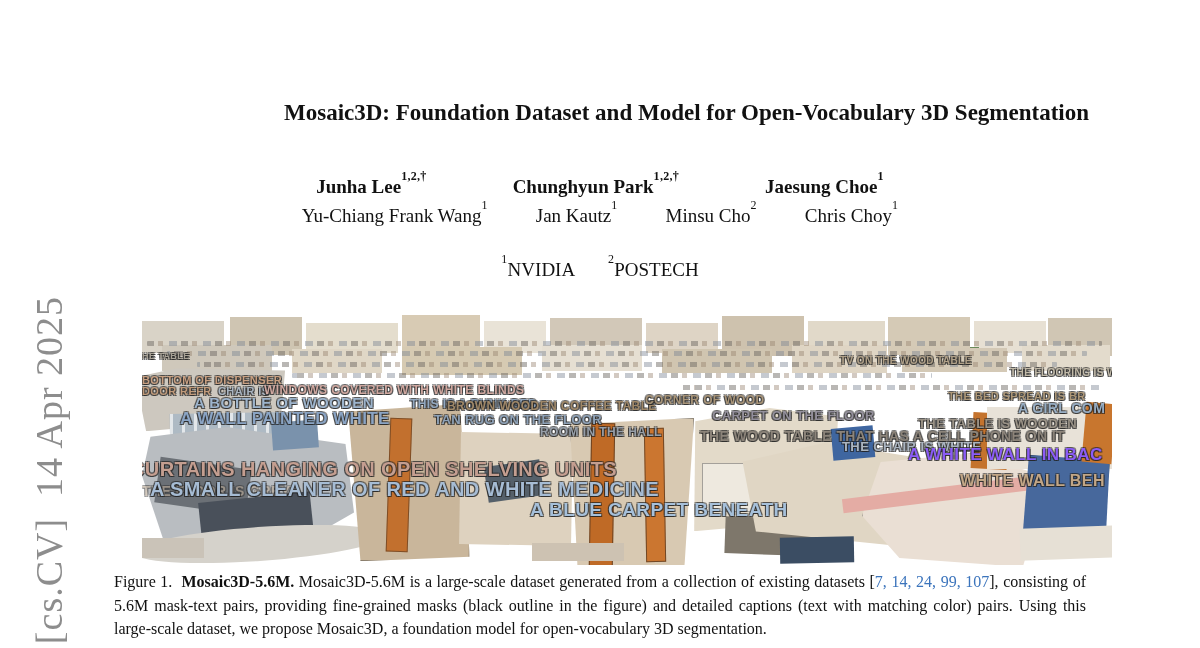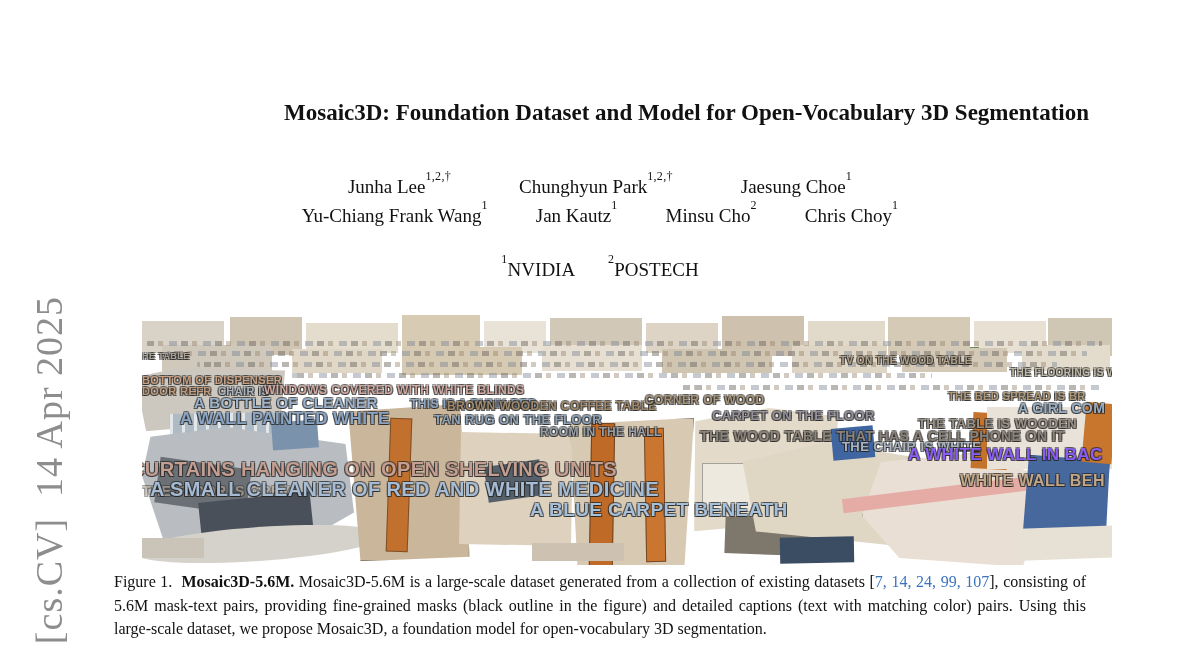--- a/index.html
+++ b/index.html
@@ -8,21 +8,21 @@
   
   .arxiv-stamp{position:absolute;left:-128px;top:445px;width:360px;height:50px;
         transform:rotate(-90deg);transform-origin:center;
         font-family:"Liberation Serif",serif;font-size:38px;letter-spacing:1px;
         color:#8d8d8d;text-align:center;white-space:pre;}
   
   .title{position:absolute;left:115px;top:96px;width:970px;margin:4px;text-align:right;
         font-size:23px;font-weight:bold;}
   .authors{position:absolute;left:115px;top:170px;width:970px;text-align:center;font-size:19px;}
   .authors .row{display:flex;justify-content:center;line-height:25px;}
-  .authors .row1{gap:68px;}
+  .authors .row1{gap:86px;font-weight:bold;}
   .authors .row2{gap:48px;}
   .author{white-space:nowrap;}
   sup{font-size:12px;position:relative;top:-6px;letter-spacing:.3px;}
   .affils{position:absolute;left:115px;top:258px;width:970px;text-align:center;font-size:19px;}
   .affil{margin:0 14px;white-space:nowrap;}
   
   .figure{position:absolute;left:115px;top:315px;width:970px;height:250px;background:#fff;overflow:hidden;margin-left:27px;}
   .bl{position:absolute;}
   .strip{position:absolute;left:0;width:970px;background-repeat:no-repeat;}
   .strip-top{top:0;height:48px;
@@ -128,21 +128,21 @@
     <div class="noise" style="left:25px;top:36px;width:920px;background-position:9px 0"></div>
     <div class="noise" style="left:55px;top:47px;width:860px;background-position:17px 0"></div>
     <div class="noise" style="left:150px;top:58px;width:640px;background-position:5px 0"></div>
     <div class="noise" style="left:540px;top:70px;width:420px;background-position:13px 0"></div>
 
     <span class="cap" style="left:0;top:36px;font-size:9px;color:#a8a296">HE TABLE</span>
     <span class="cap" style="left:0;top:59px;font-size:11px;color:#c9a082">BOTTOM OF DISPENSER</span>
     <span class="cap" style="left:0;top:70px;font-size:11px;color:#c09a7a">DOOR REFR</span>
     <span class="cap" style="left:76px;top:70px;font-size:11px;color:#a8b4c0">CHAIR IS</span>
     <span class="cap" style="left:122px;top:68px;font-size:12px;color:#d0a8a0">WINDOWS COVERED WITH WHITE BLINDS</span>
-    <span class="cap" style="left:52px;top:79px;font-size:15px;color:#9db4cc">A BOTTLE OF CLEANER</span>
+    <span class="cap" style="left:52px;top:79px;font-size:15px;color:#9db4cc">A BOTTLE OF WOODEN</span>
     <span class="cap" style="left:268px;top:82px;font-size:12px;color:#92a8c0">THIS IS A BUNK BED</span>
     <span class="cap" style="left:38px;top:94px;font-size:17px;color:#8aa4c4">A WALL PAINTED WHITE</span>
     <span class="cap" style="left:305px;top:84px;font-size:12px;color:#a08868">BROWN WOODEN COFFEE TABLE</span>
     <span class="cap" style="left:292px;top:97px;font-size:13px;color:#8ea2b8">TAN RUG ON THE FLOOR</span>
     <span class="cap" style="left:503px;top:78px;font-size:12px;color:#a89478">CORNER OF WOOD</span>
     <span class="cap" style="left:570px;top:93px;font-size:13px;color:#94909c">CARPET ON THE FLOOR</span>
     <span class="cap" style="left:398px;top:110px;font-size:12px;color:#969ea8">ROOM IN THE HALL</span>
     <span class="cap" style="left:558px;top:113px;font-size:14px;color:#8c847a">THE WOOD TABLE THAT HAS A CELL PHONE ON IT</span>
     <span class="cap" style="left:700px;top:124px;font-size:13px;color:#aab4c0">THE CHAIR IS WHITE</span>
     <span class="cap" style="left:698px;top:40px;font-size:10px;color:#b0a088">TV ON THE WOOD TABLE</span>

